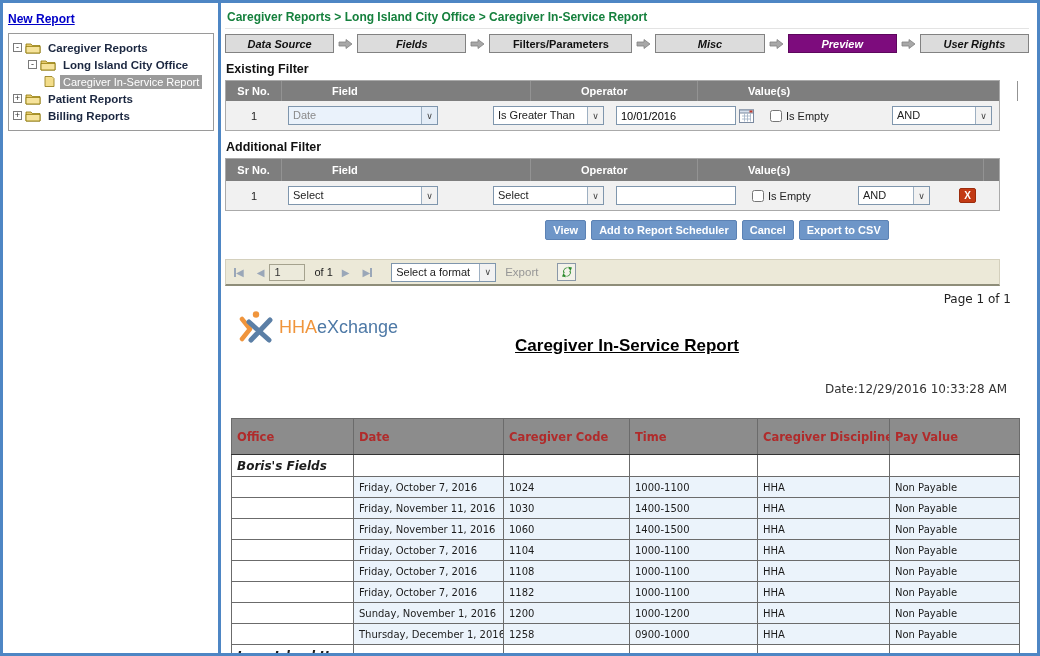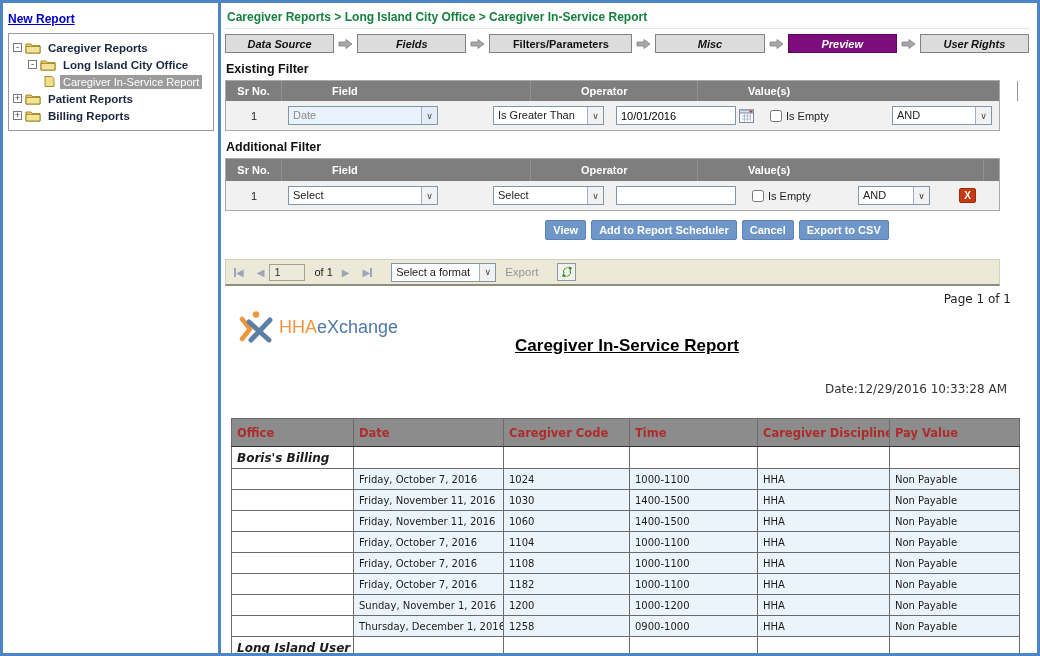--- a/index.html
+++ b/index.html
@@ -74,21 +74,21 @@
 
   .logo-row { display:flex; align-items:center; margin:4px 0 0 14px; height:34px; }
   .logo-text { font-size:18px; margin-left:2px; letter-spacing:0; }
   .logo-hha { color:#F0953C; } .logo-ex { color:#4E79A6; }
 
   .report-title { text-align:center; font-size:17px; font-weight:bold; text-decoration:underline; color:#000; margin-top:-8px; }
   .date-line { text-align:right; font-size:12px; color:#333; margin:26px 22px 0 0; font-family:"DejaVu Sans",sans-serif; }
 
   .rtable { border-collapse:collapse; table-layout:fixed; width:788px; margin:22px 0 0 6px; font-family:"DejaVu Sans",sans-serif; }
   .rtable th, .rtable td { border:1px solid #6b6b6b; overflow:hidden; white-space:nowrap; }
-  .rtable th { background:#8c8c8c; color:#B02B2B; font-size:11.5px; text-align:left; padding:4px 5px; height:28px; border-bottom:1.5px solid #333; }
+  .rtable th { background:#8c8c8c; color:#B02B2B; font-size:11.5px; text-align:left; padding:4px 5px; height:36px; border-bottom:1.5px solid #333; }
   .rtable td { font-size:10px; color:#1c1c1c; padding:3px 5px; height:21px; background:#EBF3FB; }
   .rtable td.office { background:#fff; }
   .rtable tr.group td { background:#fff; font-weight:bold; font-style:italic; font-size:12px; height:22px; }
   .co{width:122px}.cd{width:150px}.cc{width:126px}.ct{width:128px}.cdi{width:132px}.cp{width:130px}
 </style>
 </head>
 <body>
 
 <div class="page">
 
@@ -304,21 +304,21 @@
           <th class="co">Office</th>
           <th class="cd">Date</th>
           <th class="cc">Caregiver Code</th>
           <th class="ct">Time</th>
           <th class="cdi">Caregiver Discipline</th>
           <th class="cp">Pay Value</th>
         </tr>
       </thead>
       <tbody>
         <tr class="group">
-          <td class="office">Boris's Billing</td>
+          <td class="office">Boris's Fields</td>
             <td></td>
             <td></td>
             <td></td>
             <td></td>
             <td></td>
         </tr>
         <tr>
           <td class="office"></td>
             <td>Friday, October 7, 2016</td>
             <td>1024</td>

